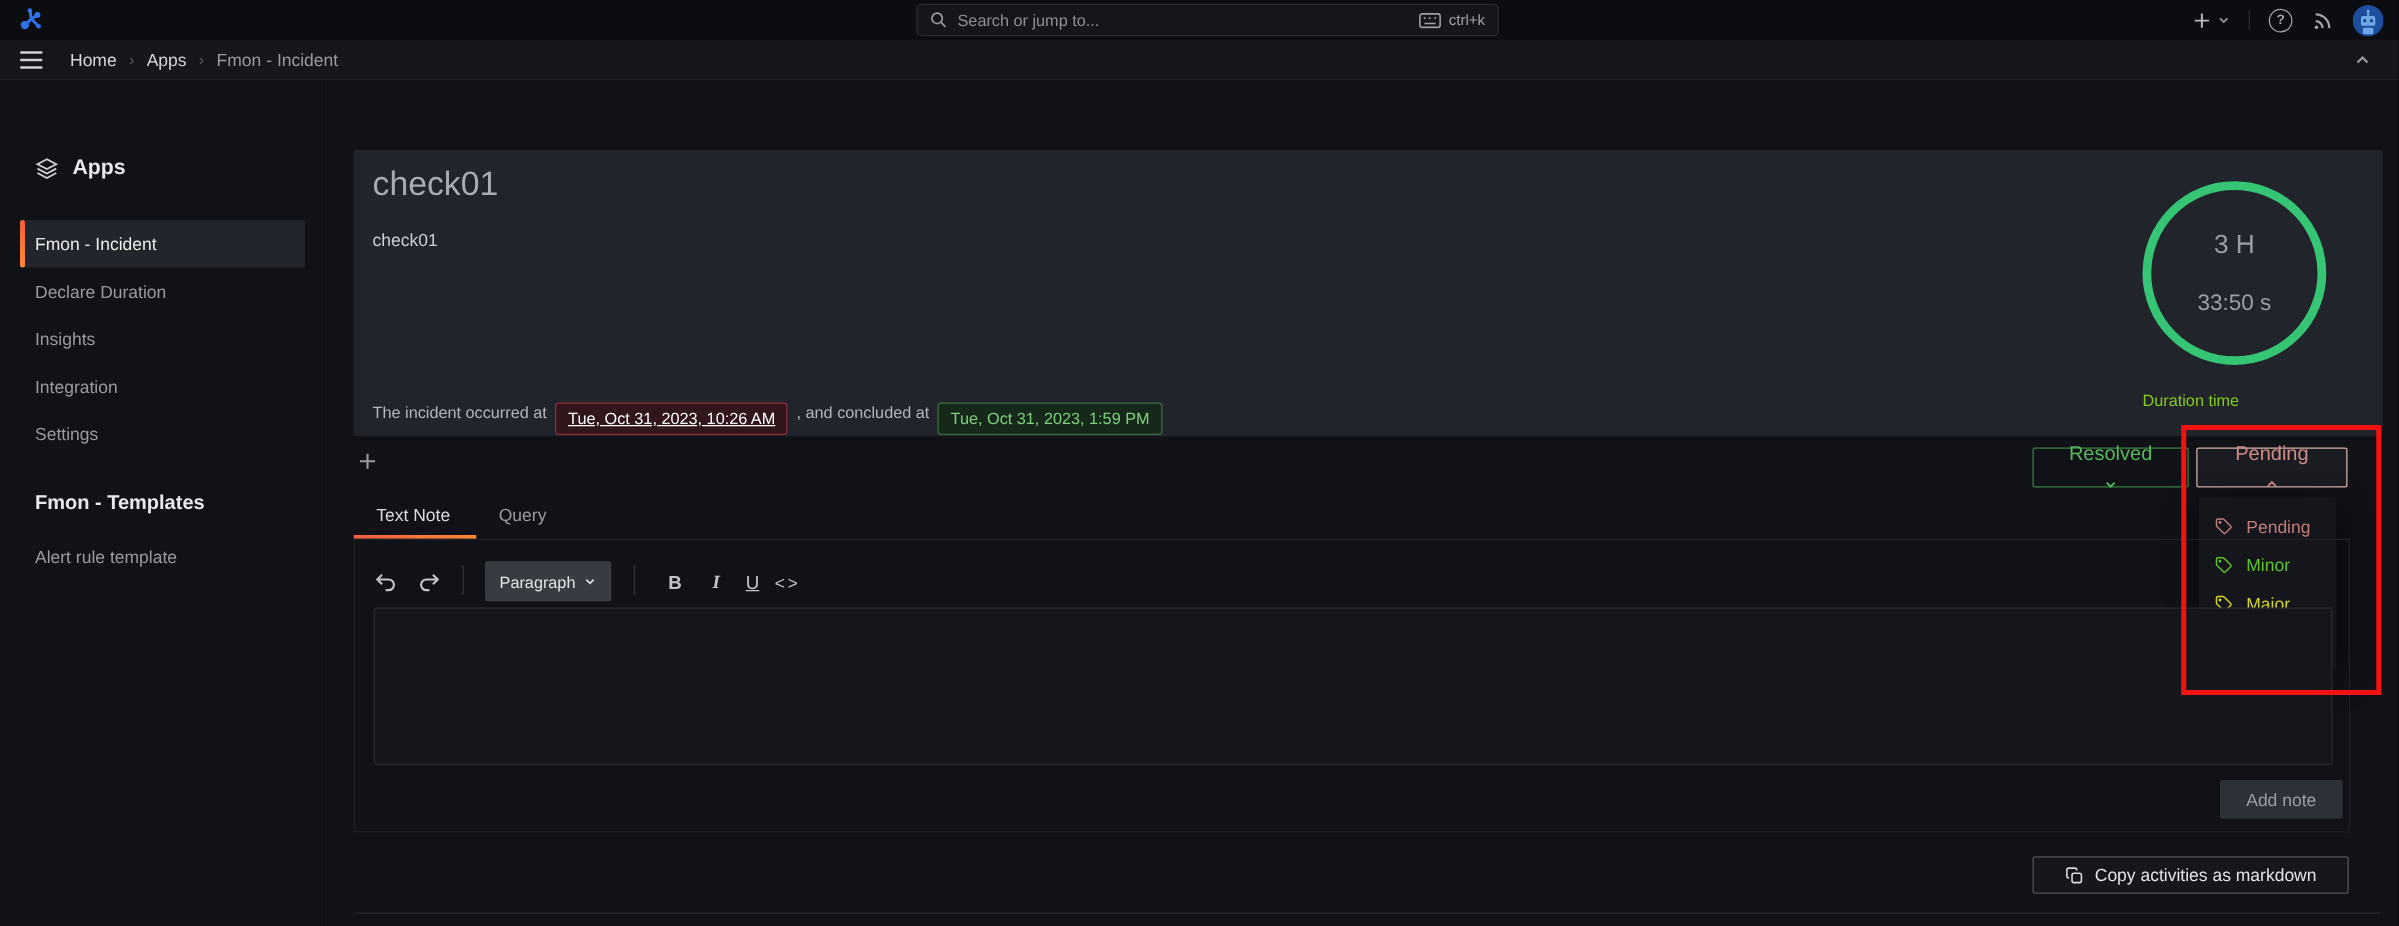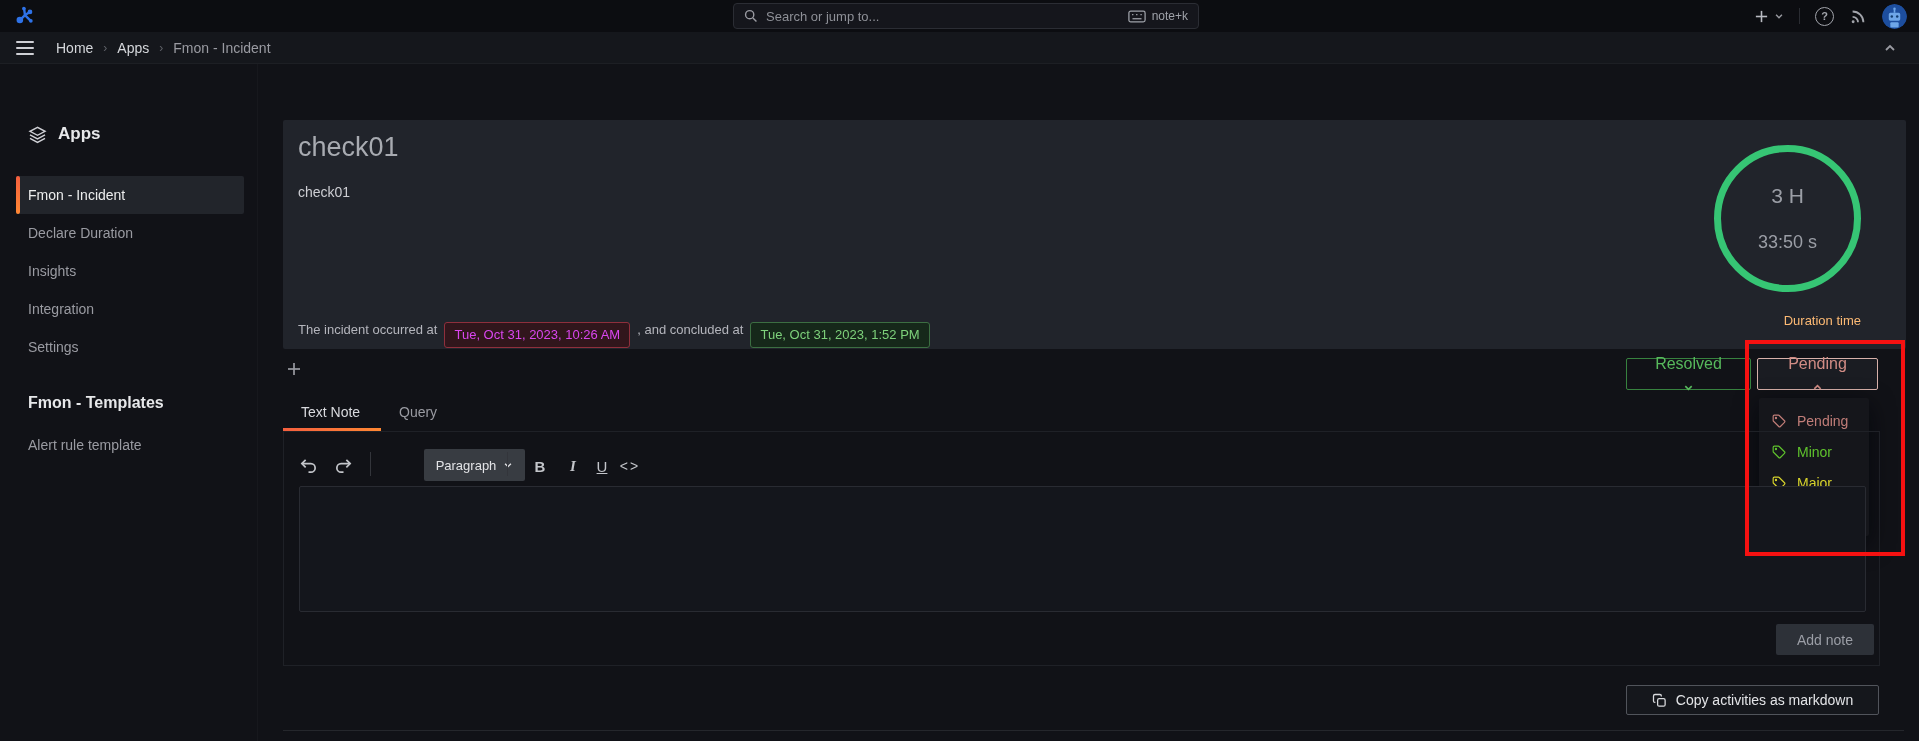--- a/index.html
+++ b/index.html
@@ -52,27 +52,27 @@
   .side-item.active::before { content:""; position:absolute; left:0; top:0; bottom:0; width:4px;
     border-radius:2px; background:linear-gradient(180deg,#f55f3e,#ff8833); }
   .side-subhead { position:absolute; left:28px; color:#e7e8ea; font-size:16px; font-weight:bold; cursor:pointer; }
   
   .content { position:absolute; left:258px; top:64px; width:1661px; height:677px; }
   .card { position:absolute; left:25px; top:56px; width:1623px; height:229px; background:#21242b; border-radius:2px; }
   .inc-title { position:absolute; left:15px; top:12px; font-size:27px; color:#a8abb1; }
   .inc-sub { position:absolute; left:15px; top:64px; font-size:14px; color:#cdced3; }
   .dates { position:absolute; left:15px; top:202px; display:flex; align-items:flex-start; gap:7px; font-size:13px; color:#b4b5bc; }
   .badge { padding:3px 9px; border-radius:3px; font-size:13px; line-height:18px; }
-  .badge.red { color:#d946ef; background:#31161c; border:1px solid #8f2f3c; }
+  .badge.red { color:#ffffff; background:#31161c; border:1px solid #8f2f3c;text-decoration:underline; }
   .badge.green { color:#7ed17b; background:#16281a; border:1px solid #3c6e42; }
   .gauge { position:absolute; left:1431px; top:25px; width:147px; height:147px; border:7px solid #36c574;
     border-radius:50%; display:flex; flex-direction:column; align-items:center; justify-content:center; gap:3px; }
   .gauge .hrs { font-size:21px; color:#9b9ea6; }
   .gauge .ms { font-size:18px; color:#9b9ea6; }
-  .dur-label { position:absolute; left:1431px; top:193px; width:147px; text-align:right; font-size:13px; color:#fdba74; }
+  .dur-label { position:absolute; left:1431px; top:193px; width:147px; text-align:left; font-size:13px; color:#84cc16; }
   .add-activity { position:absolute; left:28px; top:297px; color:#9a9ba2; cursor:pointer; display:flex; }
   .status-btn { position:absolute; top:294px; height:32px; border-radius:2px; display:flex; align-items:center;
     justify-content:center; gap:9px; font-size:16px; cursor:pointer; font-family:"Liberation Sans", sans-serif;flex-direction:column; }
   .resolved-btn { left:1368px; width:125px; background:transparent; border:1px solid #37823f; }
   .pending-btn { left:1499px; width:121px; background:#1a1c22; border:1px solid #d8b1aa; }
   .sev-menu { position:absolute; left:1501px; top:334px; width:110px; background:#15161b; border-radius:2px;
     padding:7px 0; box-shadow:0 8px 24px rgba(1,4,9,0.75); }
   .menu-item { height:31px; display:flex; align-items:center; padding-left:13px; gap:11px; font-size:14px; cursor:pointer; }
   .annotation { position:absolute; left:1487px; top:276px; width:160px; height:216px;
     border:4px solid #f61111; z-index:60; pointer-events:none; }
@@ -80,21 +80,21 @@
   .tab { position:absolute; top:340px; font-size:14px; cursor:pointer; }
   .tab.active { color:#d9dade;text-align:center; }
   .tab.idle { color:#9a9ba2; }
   .tab-underline { position:absolute; left:25px; top:364px; width:98px; height:3px;
     background:linear-gradient(90deg,#f55f3e,#ff8833); }
   .editor-panel { position:absolute; left:25px; top:367px; width:1597px; height:235px; border:1px solid #1f2127; }
   .tbtn { position:absolute; color:#c3c5ca; cursor:pointer; display:flex; align-items:center; justify-content:center; }
   .tdiv { position:absolute; width:1px; height:24px; background:#33353b; top:388px; }
   .para-btn { position:absolute; left:130px; top:385px; width:101px; height:32px; background:#383c42; border:none;
     border-radius:2px; color:#e2e3e6; font-size:13px; display:flex; align-items:center; justify-content:center;
-    gap:7px; cursor:pointer; font-family:"Liberation Sans", sans-serif;margin-left:36px; }
+    gap:7px; cursor:pointer; font-family:"Liberation Sans", sans-serif; }
   .fmt { font-size:15px; top:391px; width:22px; height:22px; }
   .textbox { position:absolute; left:41px; top:422px; width:1567px; height:126px; background:#14161c;
     border:1px solid #292b32; border-radius:2px; cursor:text; }
   .addnote-btn { position:absolute; left:1518px; top:560px; width:98px; height:31px; background:#2d3138; border:none;
     border-radius:2px; color:#9b9ea6; font-size:14px; cursor:pointer; font-family:"Liberation Sans", sans-serif; }
   .copy-btn { position:absolute; left:1368px; top:621px; width:253px; height:30px; background:#15171c;
     border:1px solid #51545b; border-radius:2px; color:#e3e4e7; font-size:14px; display:flex; align-items:center;
     justify-content:center; gap:9px; cursor:pointer; font-family:"Liberation Sans", sans-serif; }
   .bottom-divider { position:absolute; left:25px; top:666px; width:1621px; height:1px; background:#25272c; }
   svg { display:block; }
@@ -133,21 +133,21 @@
       <span class="shortcut">
         <span>
           <svg viewBox="0 0 20 14" width="18" height="13">
               <rect x="1" y="1" width="18" height="12" rx="2" fill="none" stroke="#9fa2a9" stroke-width="1.4"></rect>
               <line x1="5" y1="9.5" x2="15" y2="9.5" stroke="#9fa2a9" stroke-width="1.4"></line>
               <line x1="4.5" y1="4.8" x2="6" y2="4.8" stroke="#9fa2a9" stroke-width="1.4"></line>
               <line x1="9" y1="4.8" x2="10.5" y2="4.8" stroke="#9fa2a9" stroke-width="1.4"></line>
               <line x1="13.8" y1="4.8" x2="15.3" y2="4.8" stroke="#9fa2a9" stroke-width="1.4"></line>
             </svg>
         </span>
-        <span>note+k</span>
+        <span>ctrl+k</span>
       </span>
     </div>
 
     <div class="nav-right">
       <span class="plusbtn">
         <span>
           <svg viewBox="0 0 16 16" width="15" height="15">
               <line x1="8" y1="2" x2="8" y2="14" stroke="#b9bac1" stroke-width="1.7"></line>
               <line x1="2" y1="8" x2="14" y2="8" stroke="#b9bac1" stroke-width="1.7"></line>
             </svg>
@@ -241,21 +241,21 @@
 
   <main class="content">
 
     <section class="card">
       <h1 class="inc-title" style="font-weight:normal;">check01</h1>
       <div class="inc-sub">check01</div>
       <div class="dates">
         <span>The incident occurred at</span>
         <span class="badge red">Tue, Oct 31, 2023, 10:26 AM</span>
         <span>, and concluded at</span>
-        <span class="badge green">Tue, Oct 31, 2023, 1:52 PM</span>
+        <span class="badge green">Tue, Oct 31, 2023, 1:59 PM</span>
       </div>
       <div class="gauge" style="border-color: rgb(54, 197, 116); gap: 24px;">
         <span class="hrs">3 H</span>
         <span class="ms">33:50 s</span>
       </div>
       <div class="dur-label">Duration time</div>
     </section>
 
     <span class="add-activity">
       <span>

